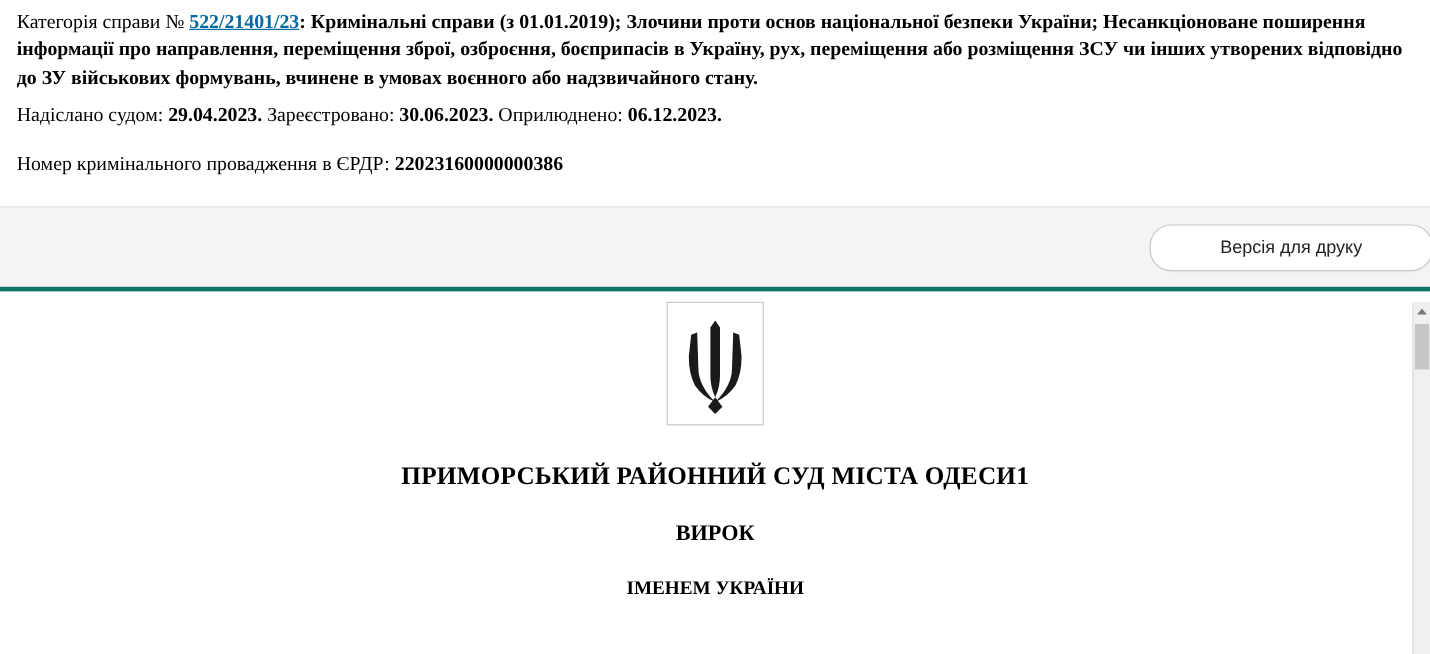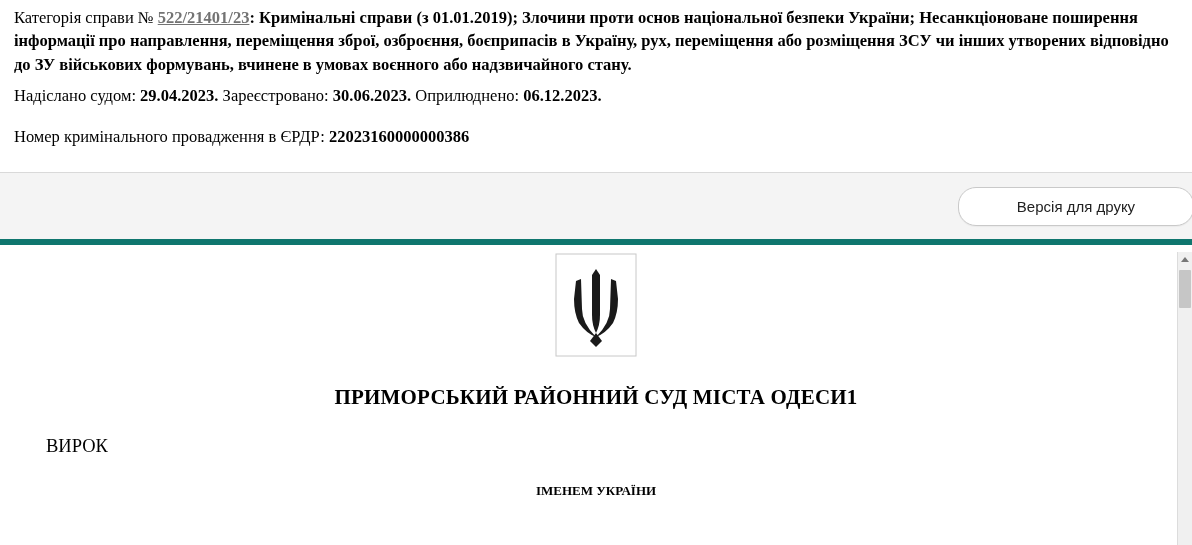--- a/index.html
+++ b/index.html
@@ -25,21 +25,21 @@
   .meta-line {
     margin: 0 0 2px 0;
   }
   .meta-category {
     margin-bottom: 6px;
   }
   .bold {
     font-weight: bold;
   }
   .case-link {
-    color: #737373;
+    color: #0369a1;
     text-decoration: underline;
     font-weight: bold;
     cursor: pointer;
   }
   .meta-dates {
     margin-top: 8px;
   }
   .meta-proc {
     margin-top: 7px;
   }
@@ -49,21 +49,21 @@
 
   
   .separator {
     border-top: 1px solid #d9d9d9;
     height: 0;
     margin-top: 14px;
   }
   .toolbar {
     height: 66px;
     background: #f4f4f4;
-    border-bottom: 6px solid #0f766e;
+    border-bottom: 4px solid #0f766e;
     position: relative;
   }
   .print-button {
     position: absolute;
     right: -2px;
     top: 14px;
     min-width: 190px;
     padding: 10px 22px;
     background: #ffffff;
     border: 1px solid #c9c9c9;
@@ -92,30 +92,29 @@
     height: 104px;
   }
   .court-name {
     text-align: center;
     font-weight: bold;
     font-size: 21px;
     letter-spacing: 0.2px;
     margin-top: 24px;
   }
   .doc-type {
-    text-align: left;
-    font-weight: normal;
+    text-align: center;
+    font-weight: bold;
     font-size: 18.5px;
     margin-top: 26px;
-    margin-left: 46px;
   }
   .in-name {
     text-align: center;
     font-weight: bold;
-    font-size: 13px;
+    font-size: 16px;
     margin-top: 26px;
   }
 
   
   .scrollbar {
     position: absolute;
     top: 252px;
     right: 0;
     width: 14px;
     height: 293px;

